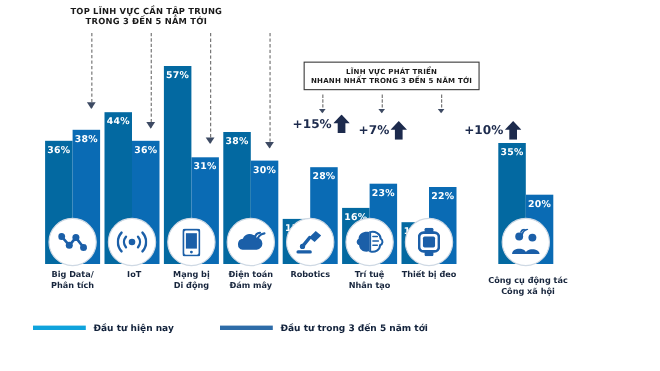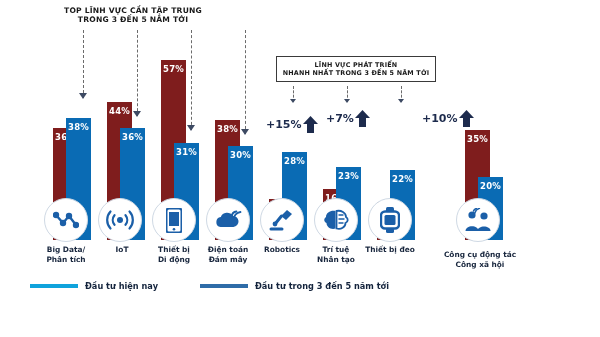--- a/index.html
+++ b/index.html
@@ -49,21 +49,21 @@
   }
   .dash-arrow.small .head{
     border-left-width:3px;border-right-width:3px;border-top-width:4.5px;
   }
   .dash-arrow.small{width:6px;}
   .group{position:absolute;bottom:97px;}
   .bar{
     position:absolute;bottom:0;
     width:25px;
   }
-  .bar.now{background:#7f1d1d;left:12px;}
+  .bar.now{background:#0369a1;left:0;}
   .bar.future{background:#0A6BB4;left:25px;}
   .bar .val{
     position:absolute;top:4px;left:0;right:0;
     text-align:center;
     color:#ffffff;
     font-size:8.5px;
     font-weight:bold;
     letter-spacing:.2px;
   }
 
@@ -96,21 +96,21 @@
     width:74px;
     text-align:center;
     font-size:7.4px;
     color:#18263d;
     line-height:1.35;
     font-weight:600;
   }
 
   
   #legend{
-    position:absolute;left:30px;top:281px;
+    position:absolute;left:30px;top:293px;
     display:flex;align-items:center;
     font-size:8.2px;font-weight:bold;color:#13233c;
   }
   #legend .swatch{display:inline-block;width:48px;height:3.5px;margin-right:7px;}
   #legend .sw-now{background:#0FA3DC;}
   #legend .sw-future{background:#2E6CA8;}
   #legend .lg-item{display:flex;align-items:center;margin-right:42px;}
 </style>
 </head>
 <body>
@@ -150,21 +150,21 @@
   </div>
   <div class="dash-arrow small" style="left:344px;top:86px;height:16px;">
     <div class="stem"></div>
       <div class="head"></div>
   </div>
   <div class="dash-arrow small" style="left:398px;top:86px;height:16px;">
     <div class="stem"></div>
       <div class="head"></div>
   </div>
 
-  <div class="growth" style="left:266px;top:116px;">
+  <div class="growth" style="left:266px;top:104px;">
     <span>+15%</span>
     <span class="up">
       <svg width="15" height="17" viewBox="0 0 15 17">
           <path d="M7.5 0 L15 8 L11 8 L11 17 L4 17 L4 8 L0 8 Z" fill="#1d2b4d"></path>
         </svg>
     </span>
   </div>
   <div class="growth" style="left:326px;top:110px;">
     <span>+7%</span>
     <span class="up">
@@ -346,21 +346,21 @@
 
   <div class="cat" style="left:29px;top:245px;">
     <div>Big Data/</div>
     <div>Phân tích</div>
   </div>
   <div class="cat" style="left:85px;top:245px;">
     <div>IoT</div>
     <div></div>
   </div>
   <div class="cat" style="left:137px;top:245px;">
-    <div>Thiết bị</div>
+    <div>Mạng bị</div>
     <div>Di động</div>
   </div>
   <div class="cat" style="left:191px;top:245px;">
     <div>Điện toán</div>
     <div>Đám mây</div>
   </div>
   <div class="cat" style="left:245px;top:245px;">
     <div>Robotics</div>
     <div></div>
   </div>

